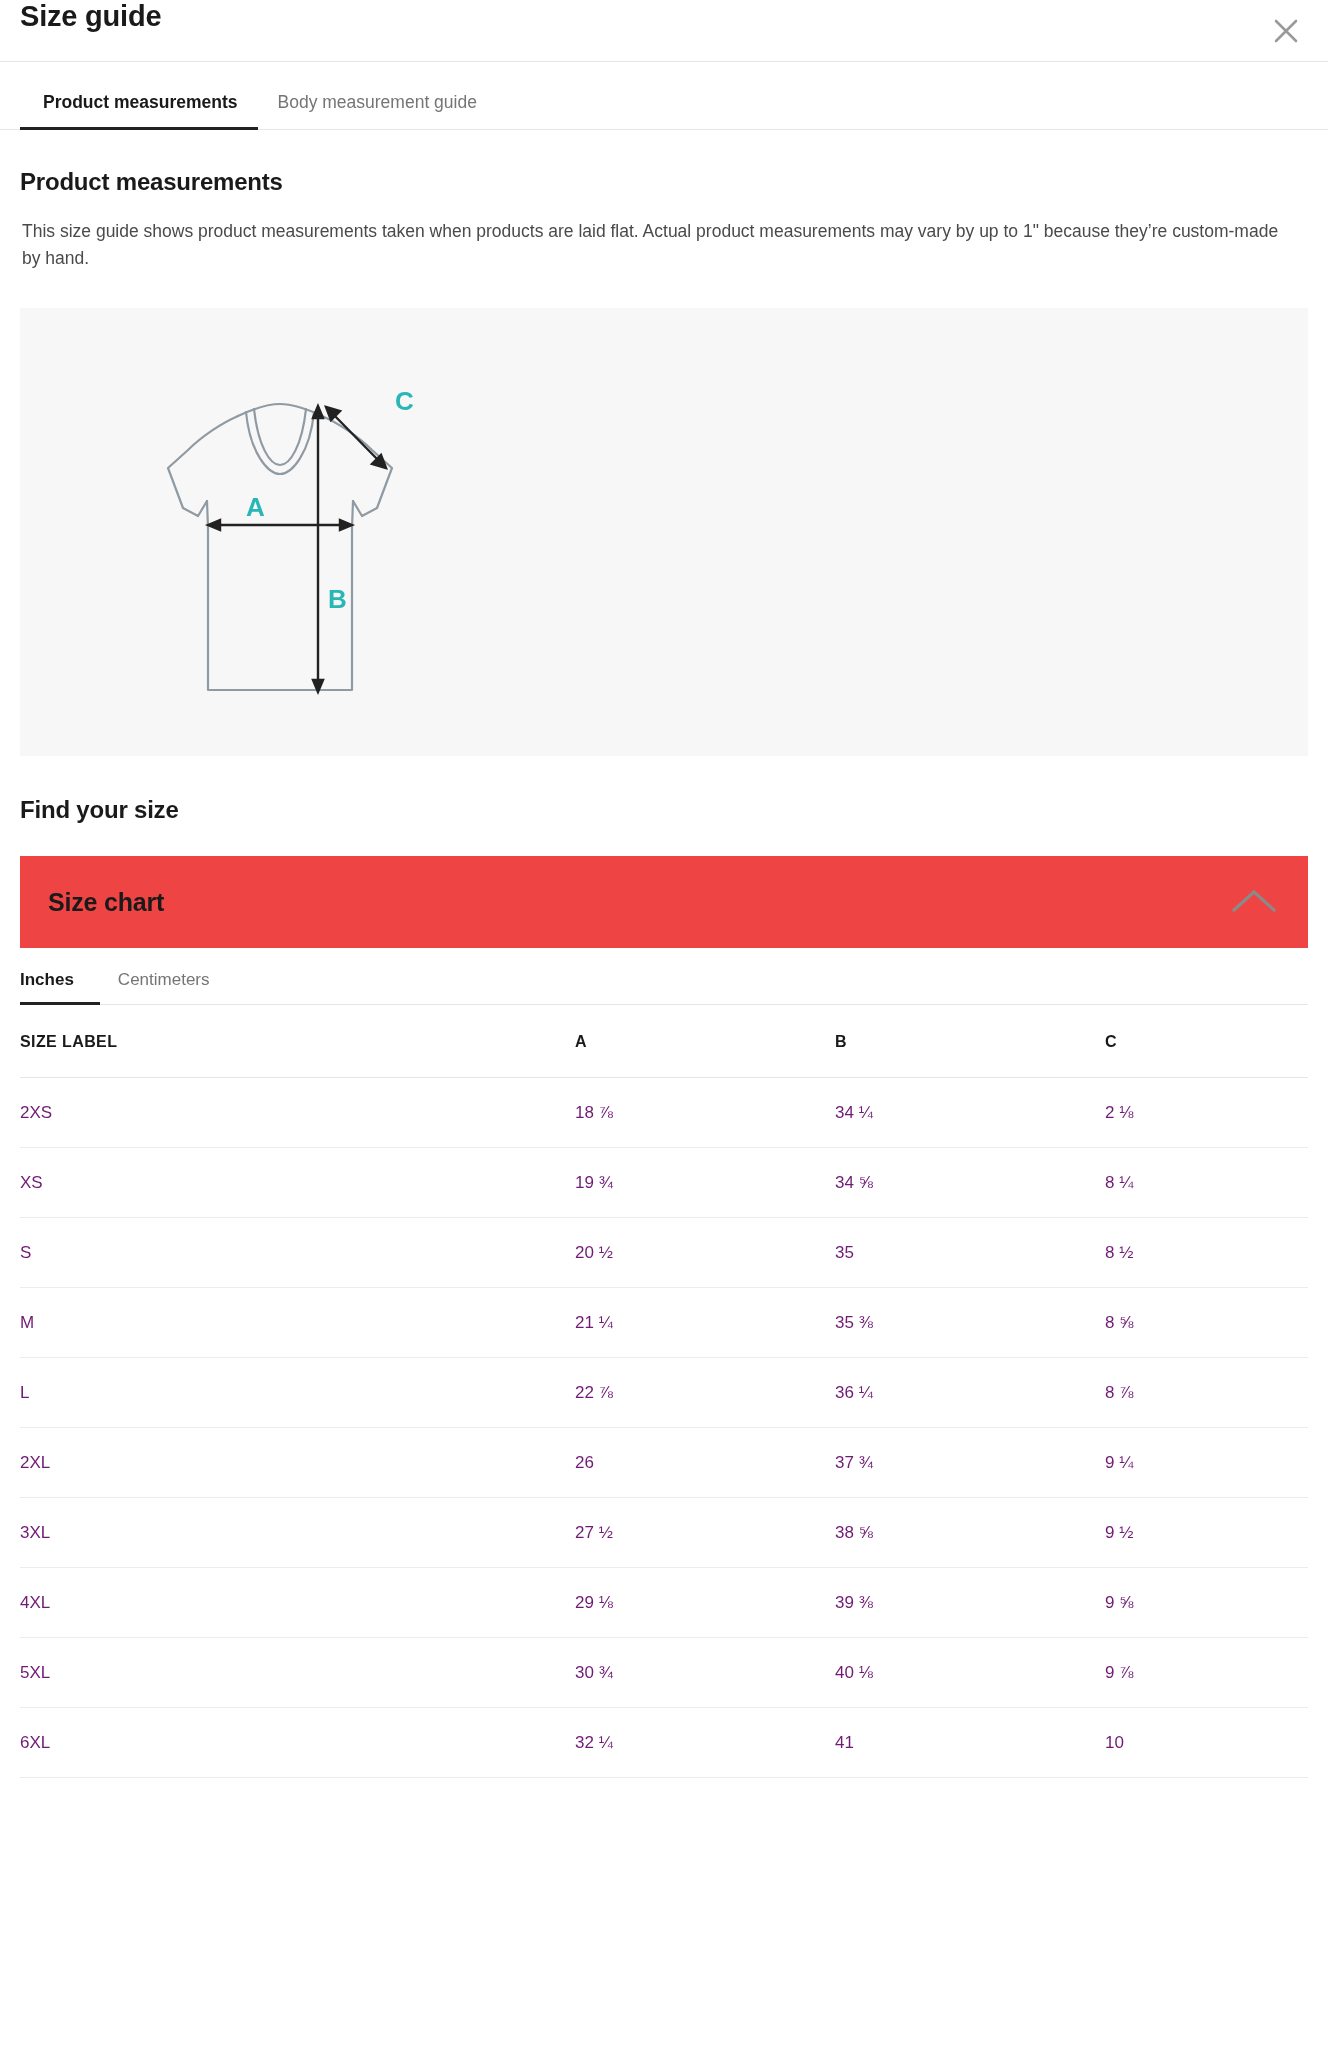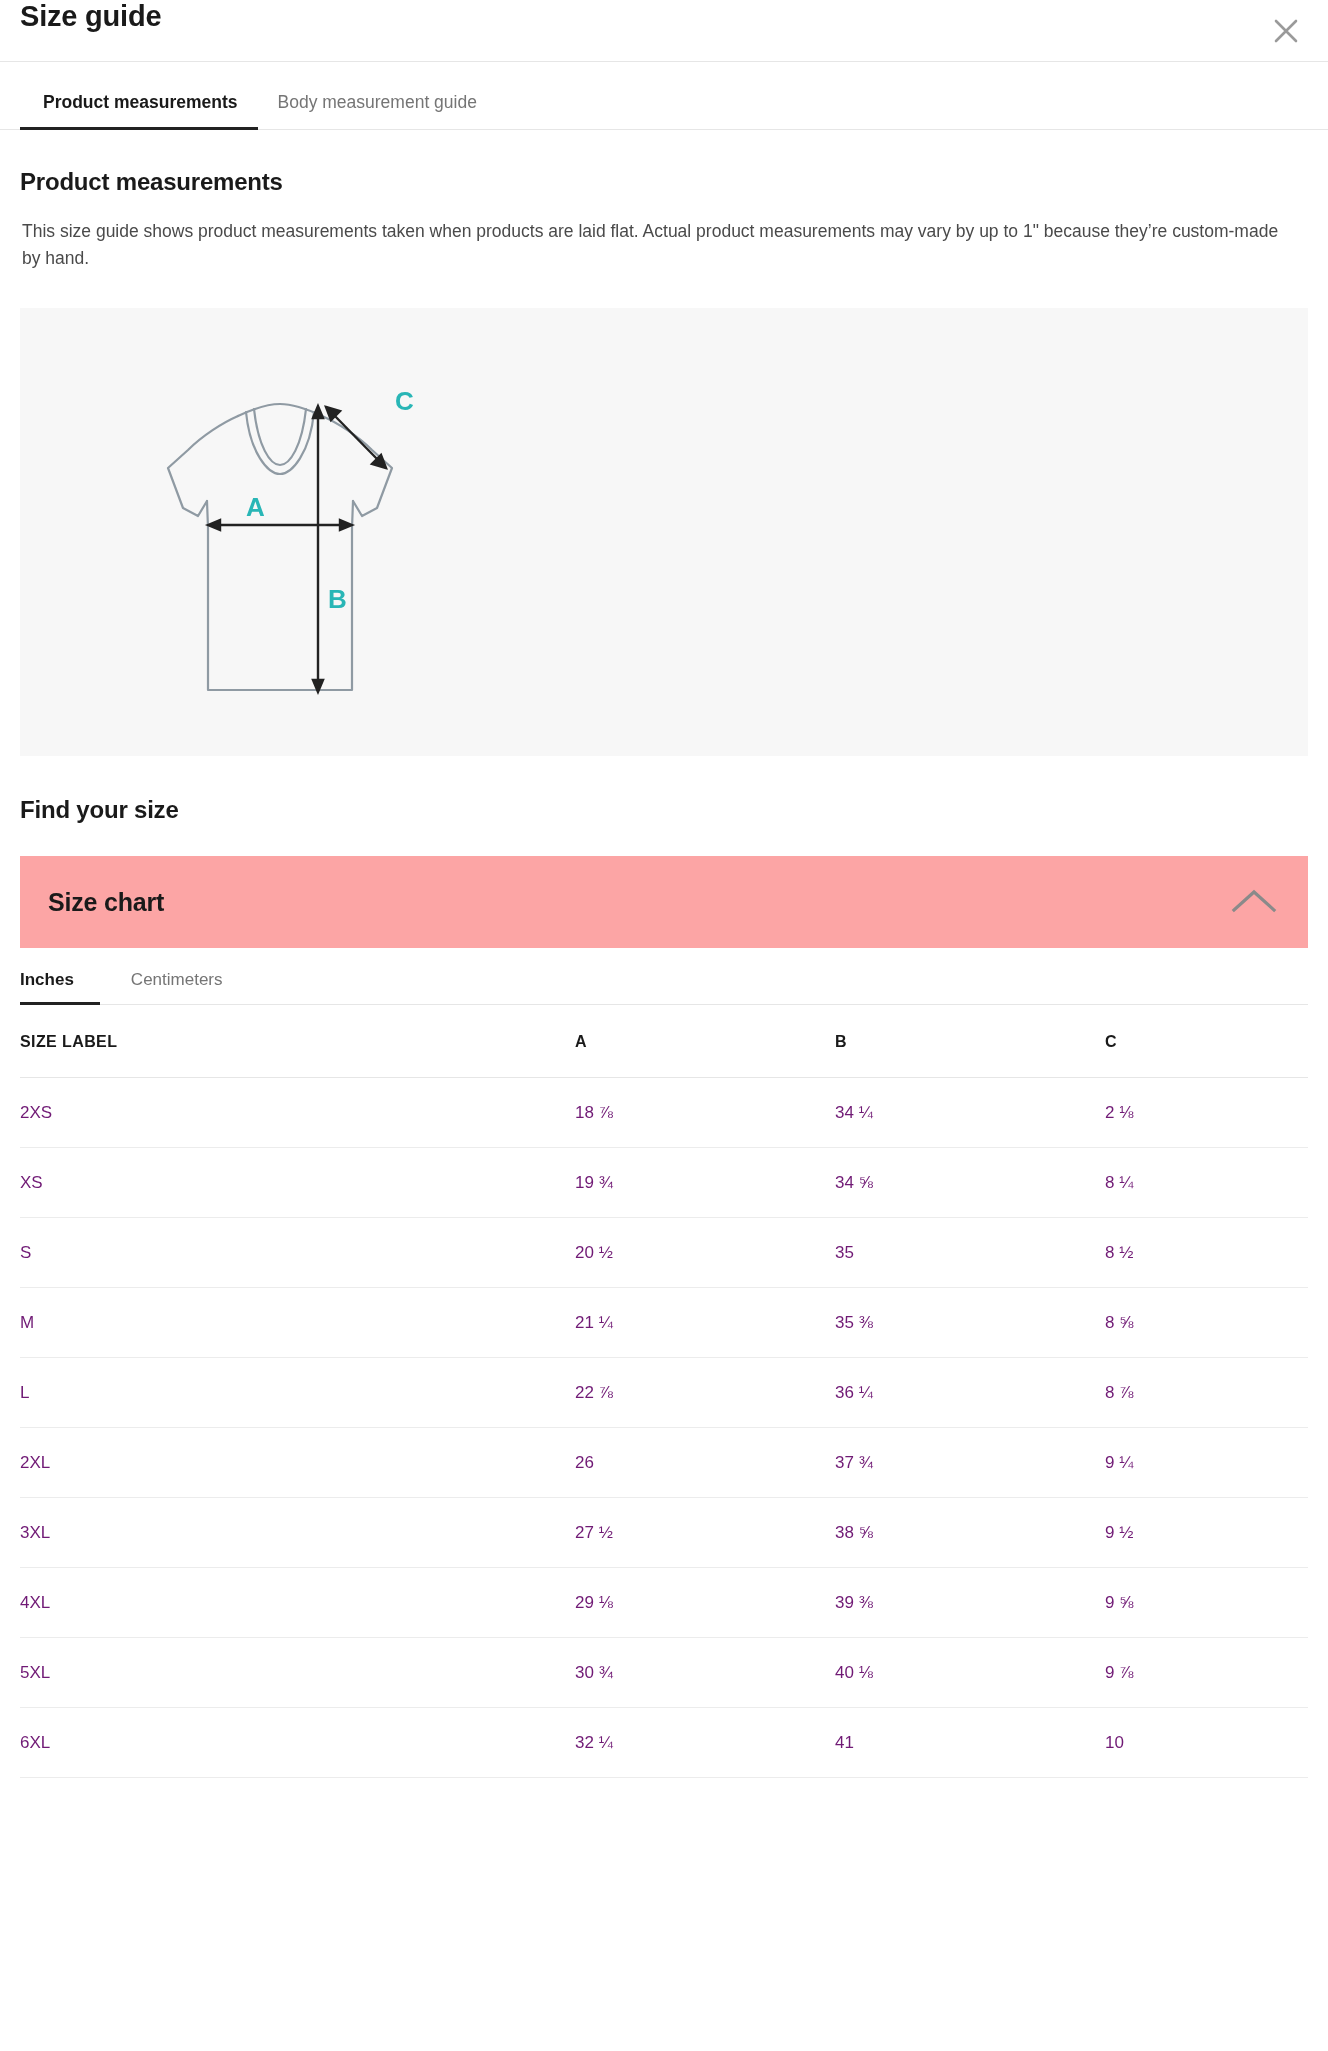--- a/index.html
+++ b/index.html
@@ -127,21 +127,21 @@
     font-size: 24px;
     font-weight: bold;
     color: #1a1a1a;
     padding: 40px 20px 0 20px;
     letter-spacing: -0.2px;
   }
 
   
   .accordion {
     margin: 32px 20px 0 20px;
-    background: #fca5a5;
+    background: #ef4444;
     height: 92px;
     display: flex;
     align-items: center;
     justify-content: space-between;
     padding: 0 28px;
     cursor: pointer;
   }
   .accordion-title {
     font-size: 25px;
     font-weight: bold;
@@ -151,21 +151,20 @@
   .chevron { display: flex; align-items: center; }
 
   
   .unit-tabs {
     display: flex;
     align-items: flex-end;
     margin: 0 20px;
     padding-top: 22px;
     border-bottom: 1px solid #e6e6e6;
     position: relative;
-    gap: 13px;
   }
   .unit-tab {
     font-size: 17px;
     color: #757575;
     padding: 0 18px 14px 18px;
     cursor: pointer;
     position: relative;
     background: none;
     border: none;
     font-family: inherit;

